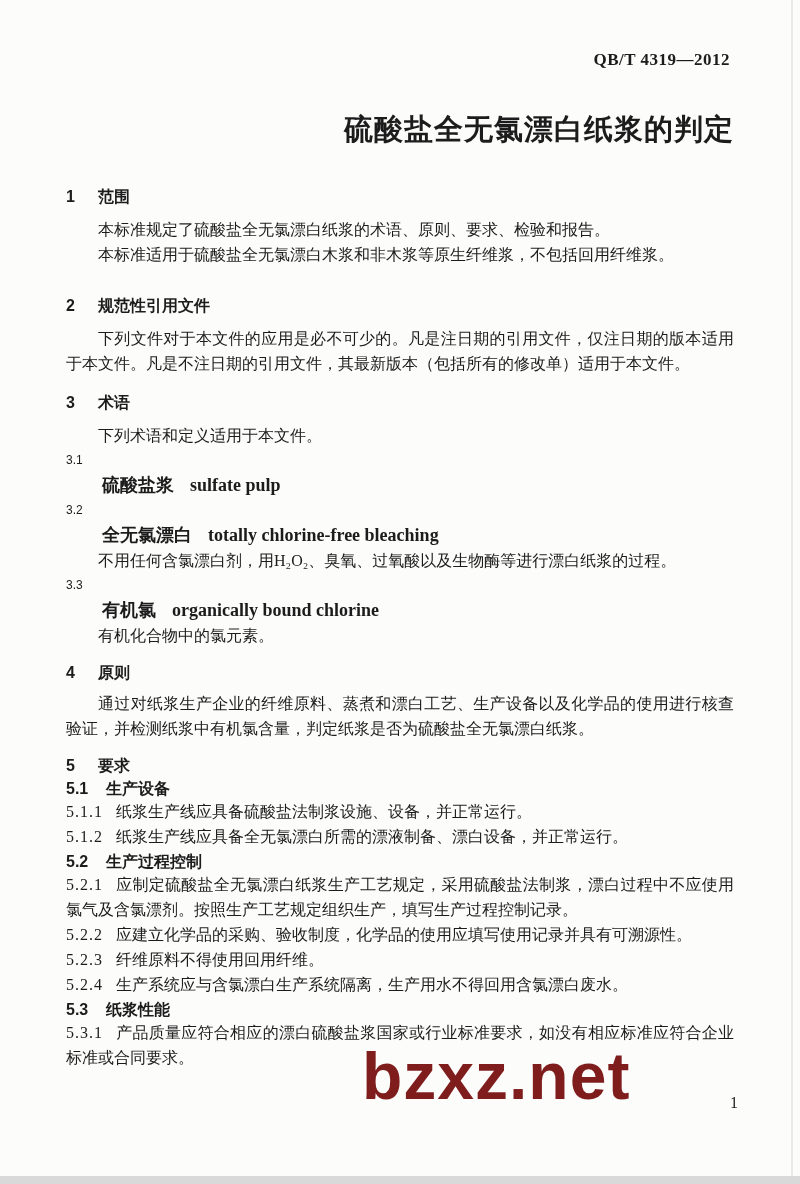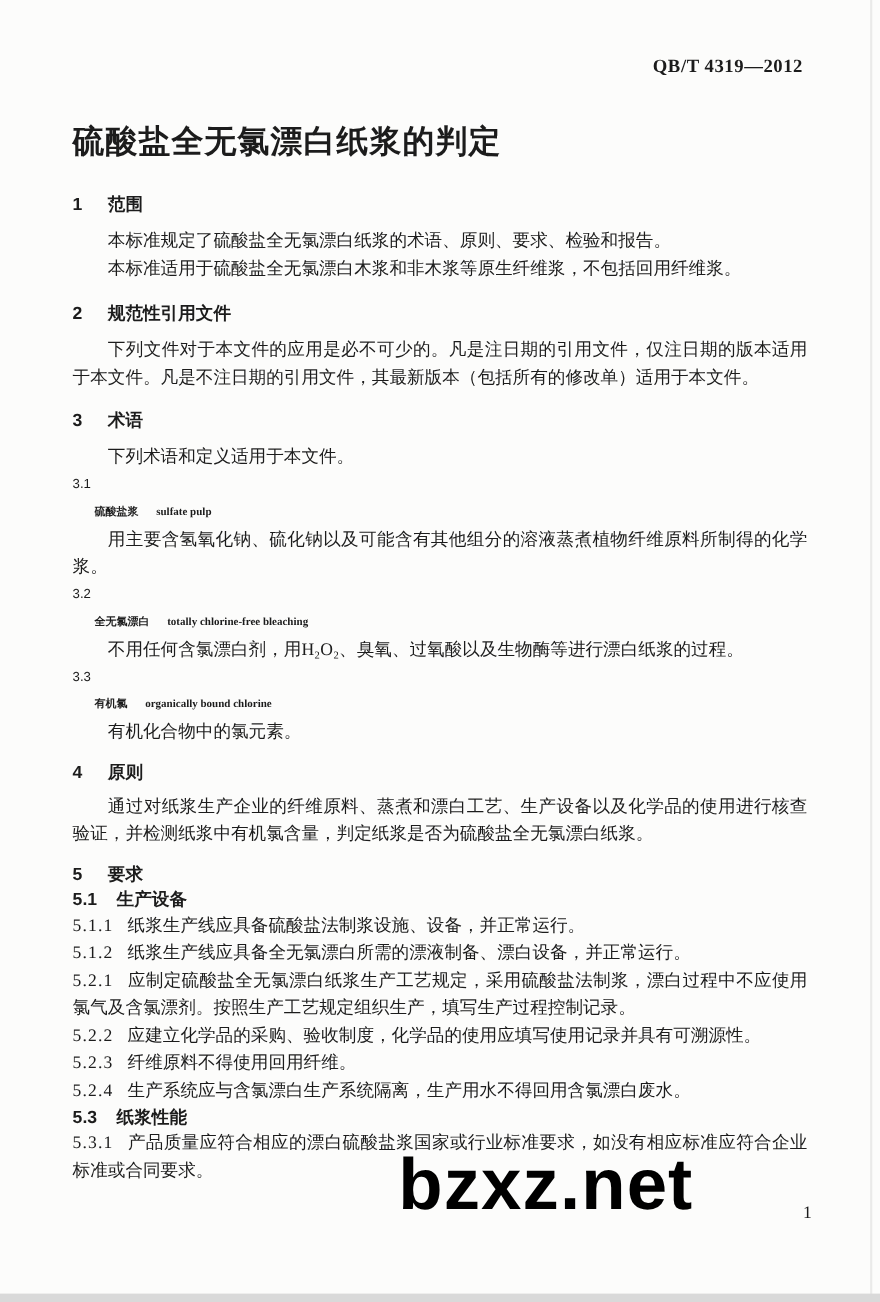--- a/index.html
+++ b/index.html
@@ -25,77 +25,77 @@
     text-align: right;
     padding-right: 4px;
     font-size: 17px;
     font-weight: bold;
     letter-spacing: 0.5px;
     height: 20px;
     font-family: "Liberation Serif", "DejaVu Serif", serif;
   }
   .doc-title {
     margin-top: 42px;
-    text-align: left;
+    text-align: right;
     font-size: 29px;
     font-weight: bold;
     font-family: "Liberation Sans", "DejaVu Sans", sans-serif;
     letter-spacing: 1px;
     line-height: 34px;
   }
   .sec-head {
     font-family: "Liberation Sans", "DejaVu Sans", sans-serif;
     font-weight: bold;
     font-size: 16px;
     line-height: 21px;
   }
   .sec-head .num { display: inline-block; min-width: 18px; margin-right: 14px; }
-  .mt-s1 { margin-top: 30px; }
-  .mt-s2 { margin-top: 18px; }
+  .mt-s1 { margin-top: 40px; }
+  .mt-s2 { margin-top: 28px; }
   .mt-s3 { margin-top: 16px; }
   .mt-s4 { margin-top: 14px; }
   .mt-s5 { margin-top: 14px; }
   .sub-head { margin-top: 2px; }
   .sub-head .num { min-width: 28px; margin-right: 12px; }
   p.body {
     font-size: 16px;
     line-height: 25px;
     text-align: justify;
   }
   p.first { margin-top: 10px; }
   p.first-sm { margin-top: 8px; }
   .indent { text-indent: 2em; }
   .clause-num {
     font-size: 12px;
     line-height: 25px;
     font-family: "Liberation Sans", "DejaVu Sans", sans-serif;
   }
   .term-line {
-    font-size: 10px;
+    font-size: 18px;
     line-height: 25px;
     text-indent: 2em;
     font-weight: bold;
   }
   .term-zh { font-family: "Liberation Sans", "DejaVu Sans", sans-serif; }
   .term-en { font-family: "Liberation Serif", "DejaVu Serif", serif; margin-left: 16px; }
   .item .inum {
     display: inline-block;
     margin-right: 13px;
     letter-spacing: 1px;
   }
   .watermark {
     position: absolute;
     left: 362px;
     top: 1038px;
     z-index: 0;
     font-family: "Liberation Sans", "DejaVu Sans", sans-serif;
     font-weight: bold;
     font-size: 66px;
     letter-spacing: 1px;
-    color: #000000;
+    color: #7f1d1d;
     user-select: none;
   }
   .page-num {
     position: absolute;
     top: 1094px;
     right: 62px;
     font-size: 16px;
     z-index: 1;
   }
   .scan-strip-bottom {
@@ -131,39 +131,39 @@
     <p class="body indent">本标准适用于硫酸盐全无氯漂白木浆和非木浆等原生纤维浆，不包括回用纤维浆。</p>
 
     <h2 class="sec-head mt-s2"><span class="num">2</span><span>规范性引用文件</span></h2>
     <p class="body indent first">下列文件对于本文件的应用是必不可少的。凡是注日期的引用文件，仅注日期的版本适用于本文件。凡是不注日期的引用文件，其最新版本（包括所有的修改单）适用于本文件。</p>
 
     <h2 class="sec-head mt-s3"><span class="num">3</span><span>术语</span></h2>
     <p class="body indent first">下列术语和定义适用于本文件。</p>
 
     <div class="clause-num">3.1</div>
     <p class="term-line"><span class="term-zh">硫酸盐浆</span><span class="term-en">sulfate pulp</span></p>
-    <p class="body indent">用主要含氢氧化钠、硫化钠以及可能含有其他组分的溶液蒸煮植物纤维原料所制得的化学浆。</p>
 
     <div class="clause-num">3.2</div>
     <p class="term-line"><span class="term-zh">全无氯漂白</span><span class="term-en">totally chlorine-free bleaching</span></p>
     <p class="body indent">不用任何含氯漂白剂，用H₂O₂、臭氧、过氧酸以及生物酶等进行漂白纸浆的过程。</p>
 
     <div class="clause-num">3.3</div>
     <p class="term-line"><span class="term-zh">有机氯</span><span class="term-en">organically bound chlorine</span></p>
     <p class="body indent">有机化合物中的氯元素。</p>
 
     <h2 class="sec-head mt-s4"><span class="num">4</span><span>原则</span></h2>
     <p class="body indent first-sm">通过对纸浆生产企业的纤维原料、蒸煮和漂白工艺、生产设备以及化学品的使用进行核查验证，并检测纸浆中有机氯含量，判定纸浆是否为硫酸盐全无氯漂白纸浆。</p>
 
     <h2 class="sec-head mt-s5"><span class="num">5</span><span>要求</span></h2>
 
     <h3 class="sec-head sub-head"><span class="num">5.1</span><span>生产设备</span></h3>
     <p class="body item"><span class="inum">5.1.1</span><span>纸浆生产线应具备硫酸盐法制浆设施、设备，并正常运行。</span></p>
     <p class="body item"><span class="inum">5.1.2</span><span>纸浆生产线应具备全无氯漂白所需的漂液制备、漂白设备，并正常运行。</span></p>
 
+    <h3 class="sec-head sub-head"><span class="num">5.2</span><span>生产过程控制</span></h3>
     <p class="body item"><span class="inum">5.2.1</span><span>应制定硫酸盐全无氯漂白纸浆生产工艺规定，采用硫酸盐法制浆，漂白过程中不应使用氯气及含氯漂剂。按照生产工艺规定组织生产，填写生产过程控制记录。</span></p>
     <p class="body item"><span class="inum">5.2.2</span><span>应建立化学品的采购、验收制度，化学品的使用应填写使用记录并具有可溯源性。</span></p>
     <p class="body item"><span class="inum">5.2.3</span><span>纤维原料不得使用回用纤维。</span></p>
     <p class="body item"><span class="inum">5.2.4</span><span>生产系统应与含氯漂白生产系统隔离，生产用水不得回用含氯漂白废水。</span></p>
 
     <h3 class="sec-head sub-head"><span class="num">5.3</span><span>纸浆性能</span></h3>
     <p class="body item"><span class="inum">5.3.1</span><span>产品质量应符合相应的漂白硫酸盐浆国家或行业标准要求，如没有相应标准应符合企业标准或合同要求。</span></p>
 
   </div>
 

